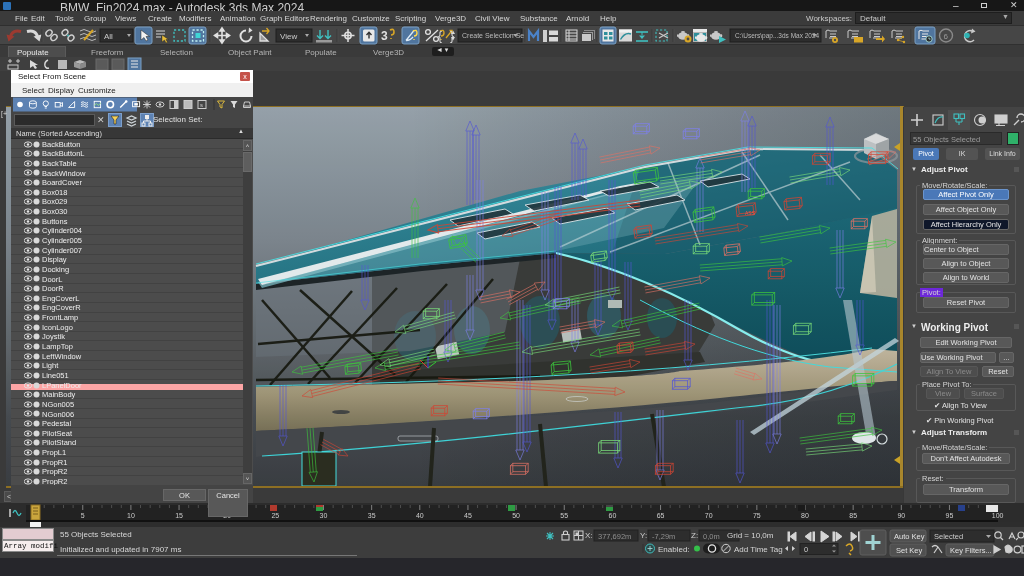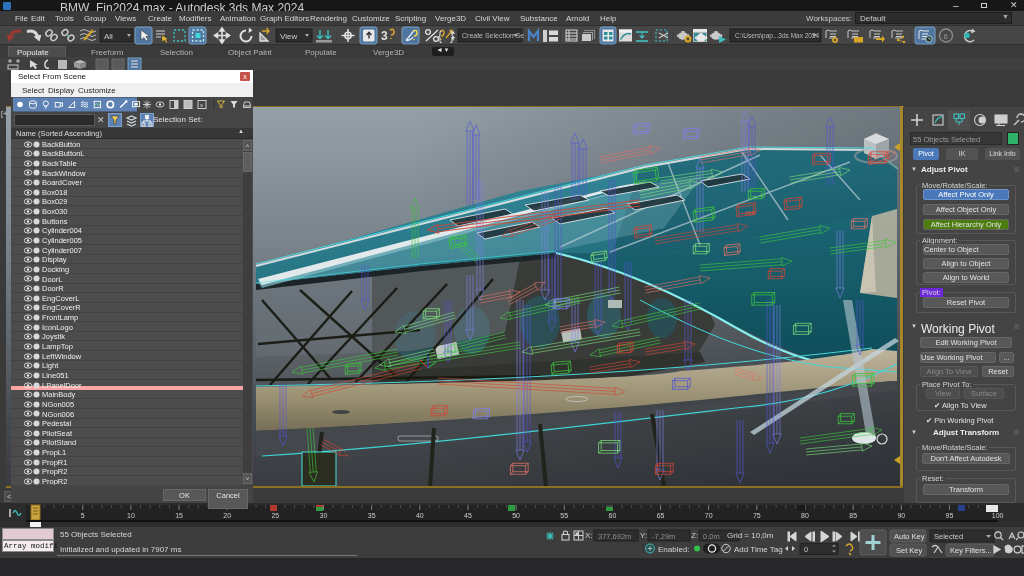--- a/index.html
+++ b/index.html
@@ -1224,47 +1224,47 @@
     <div class="abs" style="left:42px;top:41px;width:32px;height:12px;background:#535353;border-radius:2px;color:#ddd;font-size:7px;text-align:center;line-height:11px;">IK</div>
     <div class="abs" style="left:81px;top:41px;width:35px;height:12px;background:#535353;border-radius:2px;color:#ddd;font-size:7px;text-align:center;line-height:11px;">Link Info</div>
 
     <div class="abs txt" style="left:7px;top:59px;font-size:6px;color:#cfcfcf;">▼</div>
     <div class="abs txt" style="left:17px;top:58px;font-size:8px;font-weight:bold;color:#ededed;">Adjust Pivot</div>
     <div class="abs" style="left:110px;top:60px;width:5px;height:5px;background:#565656;"></div>
     <div class="abs" style="left:12px;top:78px;width:100px;height:49px;border:1px solid #585858;border-radius:2px;"></div>
     <div class="abs txt" style="left:16px;top:74px;font-size:7.5px;color:#d6d6d6;background:#444;padding:0 2px;">Move/Rotate/Scale:</div>
     <div class="abs" style="left:19px;top:82px;width:86px;height:11px;background:#4a78b8;border:1px solid #6a94cc;border-radius:2px;color:#fff;font-size:7.5px;text-align:center;line-height:10px;">Affect Pivot Only</div>
     <div class="abs" style="left:19px;top:97px;width:86px;height:11px;background:#585858;border:1px solid #666;border-radius:2px;color:#e2e2e2;font-size:7.5px;text-align:center;line-height:10px;">Affect Object Only</div>
-    <div class="abs" style="left:19px;top:112px;width:86px;height:11px;background:#4d7c0f;border:1px solid #666;border-radius:2px;color:#e2e2e2;font-size:7.5px;text-align:center;line-height:10px;">Affect Hierarchy Only</div>
+    <div class="abs" style="left:19px;top:112px;width:86px;height:11px;background:#0f172a;border:1px solid #666;border-radius:2px;color:#e2e2e2;font-size:7.5px;text-align:center;line-height:10px;">Affect Hierarchy Only</div>
     <div class="abs" style="left:12px;top:133px;width:100px;height:45px;border:1px solid #585858;border-radius:2px;"></div>
     <div class="abs txt" style="left:16px;top:129px;font-size:7.5px;color:#d6d6d6;background:#444;padding:0 2px;">Alignment:</div>
     <div class="abs" style="left:19px;top:137px;width:86px;height:11px;background:#585858;border:1px solid #666;border-radius:2px;color:#e2e2e2;font-size:7.5px;text-align:left;line-height:10px;">Center to Object</div>
     <div class="abs" style="left:19px;top:151px;width:86px;height:11px;background:#585858;border:1px solid #666;border-radius:2px;color:#e2e2e2;font-size:7.5px;text-align:center;line-height:10px;">Align to Object</div>
     <div class="abs" style="left:19px;top:165px;width:86px;height:11px;background:#585858;border:1px solid #666;border-radius:2px;color:#e2e2e2;font-size:7.5px;text-align:center;line-height:10px;">Align to World</div>
     <div class="abs" style="left:12px;top:185px;width:100px;height:21px;border:1px solid #585858;border-radius:2px;"></div>
     <div class="abs txt" style="left:16px;top:181px;font-size:7.5px;color:#d6d6d6;background:#6d28d9;padding:0 2px;">Pivot:</div>
     <div class="abs" style="left:19px;top:190px;width:86px;height:11px;background:#585858;border:1px solid #666;border-radius:2px;color:#e2e2e2;font-size:7.5px;text-align:center;line-height:10px;">Reset Pivot</div>
 
     <div class="abs txt" style="left:7px;top:216px;font-size:6px;color:#cfcfcf;">▼</div>
-    <div class="abs txt" style="left:17px;top:215px;font-size:12px;font-weight:normal;color:#ededed;">Working Pivot</div>
+    <div class="abs txt" style="left:17px;top:215px;font-size:10px;font-weight:bold;color:#ededed;">Working Pivot</div>
     <div class="abs" style="left:110px;top:217px;width:5px;height:5px;background:#565656;"></div>
     <div class="abs" style="left:16px;top:230px;width:92px;height:11px;background:#585858;border:1px solid #666;border-radius:2px;color:#e2e2e2;font-size:7.5px;text-align:center;line-height:10px;">Edit Working Pivot</div>
     <div class="abs" style="left:16px;top:245px;width:76px;height:11px;background:#585858;border:1px solid #666;border-radius:2px;color:#e2e2e2;font-size:7.5px;text-align:left;line-height:10px;">Use Working Pivot</div>
     <div class="abs" style="left:95px;top:245px;width:15px;height:11px;background:#585858;border:1px solid #666;border-radius:2px;color:#e2e2e2;font-size:7.5px;text-align:center;line-height:10px;">...</div>
     <div class="abs" style="left:16px;top:259px;width:58px;height:11px;background:#4d4d4d;border:1px solid #565656;border-radius:2px;color:#8a8a8a;font-size:7.5px;text-align:center;line-height:10px;">Align To View</div>
     <div class="abs" style="left:78px;top:259px;width:32px;height:11px;background:#585858;border:1px solid #666;border-radius:2px;color:#e2e2e2;font-size:7.5px;text-align:center;line-height:10px;">Reset</div>
     <div class="abs" style="left:12px;top:277px;width:100px;height:27px;border:1px solid #585858;border-radius:2px;"></div>
     <div class="abs txt" style="left:16px;top:273px;font-size:7.5px;color:#d6d6d6;background:#444;padding:0 2px;">Place Pivot To:</div>
     <div class="abs" style="left:22px;top:281px;width:34px;height:11px;background:#4d4d4d;border:1px solid #565656;border-radius:2px;color:#8a8a8a;font-size:7.5px;text-align:center;line-height:10px;">View</div>
     <div class="abs" style="left:60px;top:281px;width:40px;height:11px;background:#4d4d4d;border:1px solid #565656;border-radius:2px;color:#8a8a8a;font-size:7.5px;text-align:center;line-height:10px;">Surface</div>
     <div class="abs txt" style="left:30px;top:294px;font-size:7.5px;color:#e2e2e2;">✔ Align To View</div>
     <div class="abs txt" style="left:22px;top:309px;font-size:7.5px;color:#e2e2e2;">✔ Pin Working Pivot</div>
 
     <div class="abs txt" style="left:7px;top:322px;font-size:6px;color:#cfcfcf;">▼</div>
-    <div class="abs txt" style="left:17px;top:321px;font-size:8px;font-weight:bold;color:#ededed;margin-left:12px;">Adjust Transform</div>
+    <div class="abs txt" style="left:17px;top:321px;font-size:8px;font-weight:bold;color:#ededed;">Adjust Transform</div>
     <div class="abs" style="left:110px;top:323px;width:5px;height:5px;background:#565656;"></div>
     <div class="abs" style="left:12px;top:340px;width:100px;height:24px;border:1px solid #585858;border-radius:2px;"></div>
     <div class="abs txt" style="left:16px;top:336px;font-size:7.5px;color:#d6d6d6;background:#444;padding:0 2px;">Move/Rotate/Scale:</div>
     <div class="abs" style="left:18px;top:346px;width:88px;height:11px;background:#585858;border:1px solid #666;border-radius:2px;color:#e2e2e2;font-size:7.5px;text-align:center;line-height:10px;">Don't Affect Autodesk</div>
     <div class="abs" style="left:12px;top:371px;width:100px;height:25px;border:1px solid #585858;border-radius:2px;"></div>
     <div class="abs txt" style="left:16px;top:367px;font-size:7.5px;color:#d6d6d6;background:#444;padding:0 2px;">Reset:</div>
     <div class="abs" style="left:19px;top:377px;width:86px;height:11px;background:#585858;border:1px solid #666;border-radius:2px;color:#e2e2e2;font-size:7.5px;text-align:center;line-height:10px;">Transform</div>
   </div>
 
   <div class="abs" id="dialog" style="left:11px;top:70px;width:242px;height:433px;background:#444444;">
@@ -1570,21 +1570,21 @@
           <span class="abs txt" style="left:31px;top:0.6px;font-size:7.5px;color:#ededed;">Light</span>
         </div>
         <div class="abs" style="left:0;top:231.36px;width:232px;height:9.64px;border-bottom:1px solid #424242;">
           <svg class="abs" style="left:13px;top:1.5px;" width="16" height="7">
             <ellipse cx="4" cy="3.5" rx="3.8" ry="2.6" fill="none" stroke="#e8e8e8" stroke-width="0.9"></ellipse>
             <circle cx="4" cy="3.5" r="1.2" fill="#e8e8e8"></circle>
             <circle cx="12.5" cy="3.5" r="3" fill="#d9d9d9"></circle>
           </svg>
           <span class="abs txt" style="left:31px;top:0.6px;font-size:7.5px;color:#ededed;">Line051</span>
         </div>
-        <div class="abs" style="left:0;top:241.00px;width:232px;height:9.64px;border-bottom:4px solid #fca5a5;">
+        <div class="abs" style="left:0;top:241.00px;width:232px;height:9.64px;border-bottom:6px solid #fca5a5;">
           <svg class="abs" style="left:13px;top:1.5px;" width="16" height="7">
             <ellipse cx="4" cy="3.5" rx="3.8" ry="2.6" fill="none" stroke="#e8e8e8" stroke-width="0.9"></ellipse>
             <circle cx="4" cy="3.5" r="1.2" fill="#e8e8e8"></circle>
             <circle cx="12.5" cy="3.5" r="3" fill="#d9d9d9"></circle>
           </svg>
           <span class="abs txt" style="left:31px;top:0.6px;font-size:7.5px;color:#ededed;">LPanelDoor</span>
         </div>
         <div class="abs" style="left:0;top:250.64px;width:232px;height:9.64px;border-bottom:1px solid #424242;">
           <svg class="abs" style="left:13px;top:1.5px;" width="16" height="7">
             <ellipse cx="4" cy="3.5" rx="3.8" ry="2.6" fill="none" stroke="#e8e8e8" stroke-width="0.9"></ellipse>
@@ -1666,16 +1666,16 @@
           <span class="abs txt" style="left:31px;top:0.6px;font-size:7.5px;color:#ededed;">PropR2</span>
         </div>
       </div>
 
     <div class="abs" style="left:232px;top:70px;width:9px;height:344px;background:#3e3e3e;"></div>
     <div class="abs" style="left:232px;top:70px;width:9px;height:11px;background:#555555;border:1px solid #666;color:#ddd;font-size:6px;text-align:center;line-height:10px;">˄</div>
     <div class="abs" style="left:232px;top:82px;width:9px;height:20px;background:#5e5e5e;border:1px solid #6a6a6a;"></div>
     <div class="abs" style="left:232px;top:403px;width:9px;height:11px;background:#555555;border:1px solid #666;color:#ddd;font-size:6px;text-align:center;line-height:10px;">˅</div>
 
     <div class="abs" style="left:152px;top:419px;width:43px;height:12px;background:#585858;border:1px solid #676767;color:#e5e5e5;font-size:7.5px;text-align:center;line-height:11px;">OK</div>
-    <div class="abs" style="left:197px;top:419px;width:40px;height:20px;background:#585858;border:1px solid #676767;color:#e5e5e5;font-size:7.5px;text-align:center;line-height:11px;">Cancel</div>
+    <div class="abs" style="left:197px;top:419px;width:40px;height:28px;background:#585858;border:1px solid #676767;color:#e5e5e5;font-size:7.5px;text-align:center;line-height:11px;">Cancel</div>
   </div>
 
 </div>
 
 </body></html>

